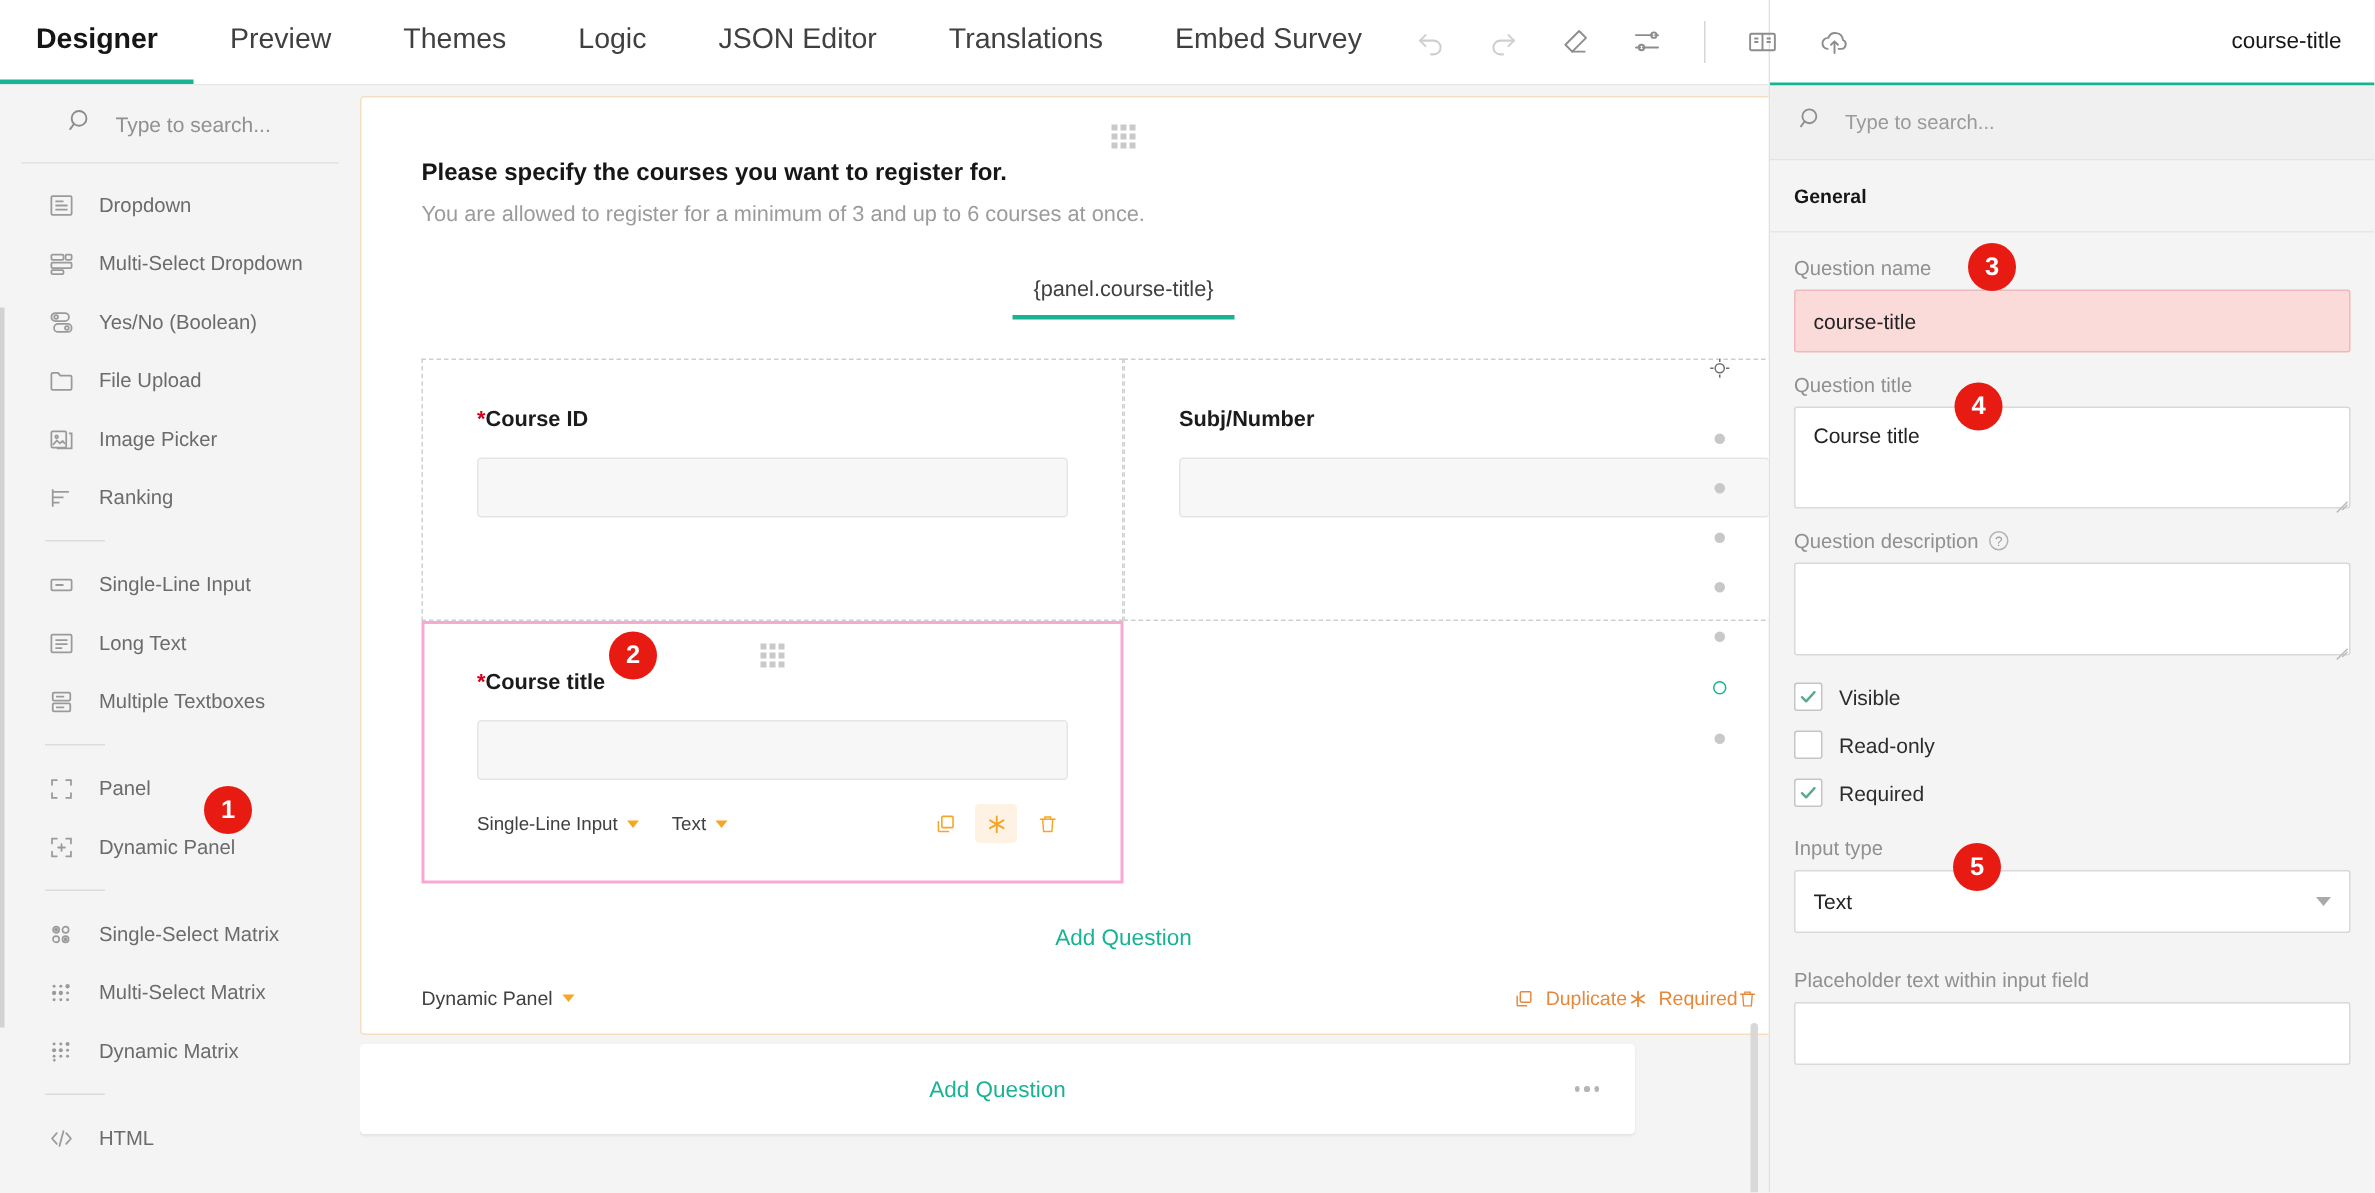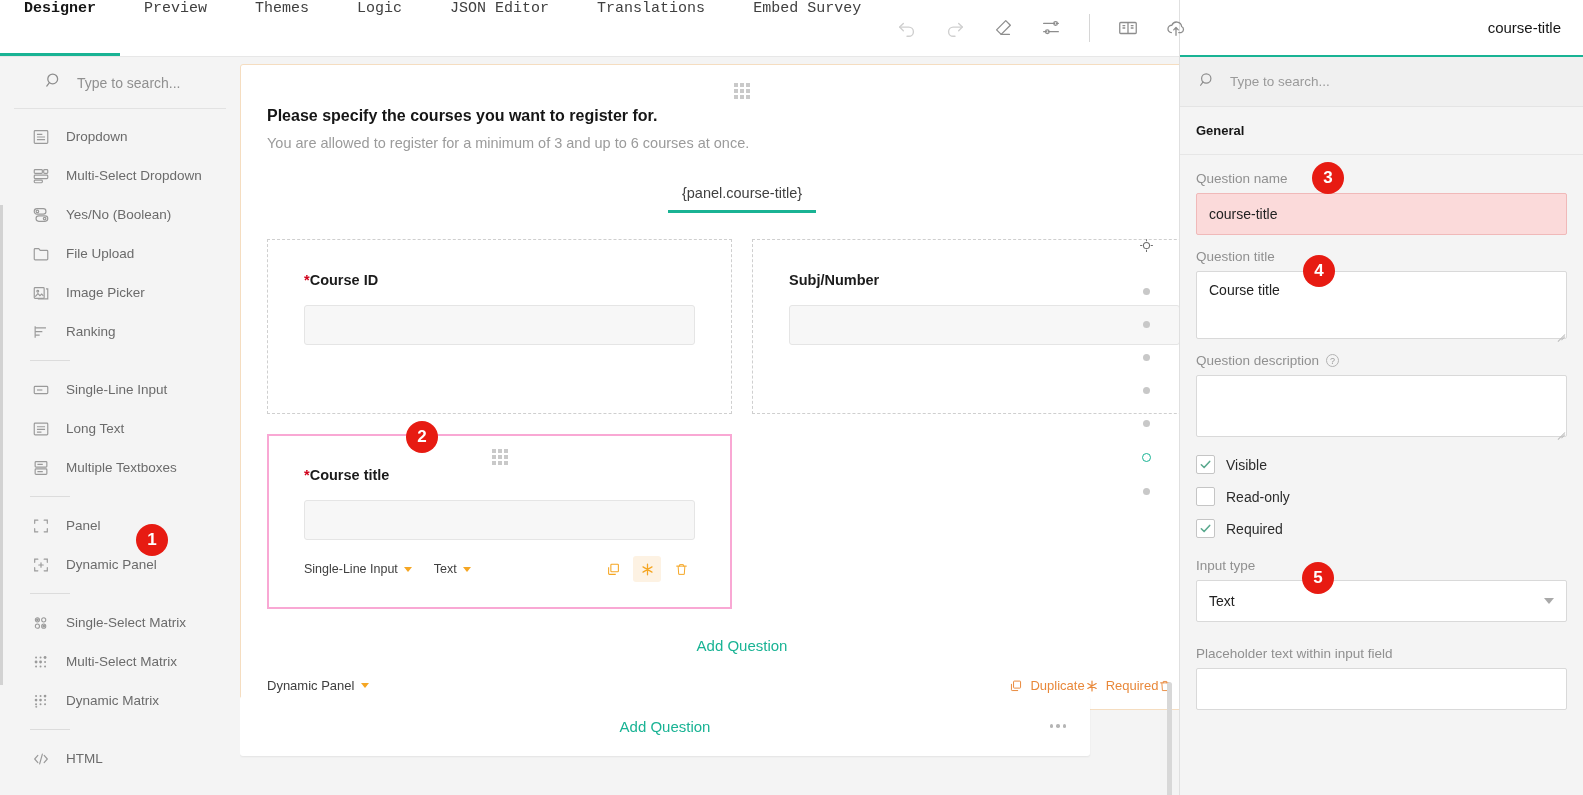--- a/index.html
+++ b/index.html
@@ -13,23 +13,23 @@
   
   .left-wrap { width: 1179px; height: 795px; display: flex; flex-direction: column; background:#f4f4f4; }
 
   
   .tabbar {
     height: 57px; background: #fff; display: flex; align-items: stretch;
     border-bottom: 1px solid #e7e7e7; position: relative; flex: 0 0 57px;
   }
   .tabs { display: flex; align-items: stretch; }
   .tab {
-    display: flex; padding: 0 24px;
-    font-size: 15px; color: #404040; cursor: pointer;
-    border-bottom: 3px solid transparent; position: relative; white-space: nowrap; font-family: Liberation Mono, monospace;
+    display: flex; align-items: center; padding: 0 24px;
+    font-size: 19px; color: #404040; cursor: pointer;
+    border-bottom: 3px solid transparent; position: relative; white-space: nowrap;
   }
   .tab.active { color: #161616; font-weight: bold; border-bottom-color: #19b394; }
   .toolbar-icons { display: flex; align-items: center; margin-left: auto; padding-right: 14px; gap: 4px; }
   .tbtn {
     width: 44px; height: 44px; display: flex; align-items: center; justify-content: center;
     cursor: pointer; border-radius: 3px;
   }
   .tbtn svg { display: block; }
   .tdiv { width: 1px; height: 28px; background: #d6d6d6; margin: 0 12px; }
 
@@ -56,35 +56,35 @@
   .tb-scroll {
     position: absolute; left: 0; top: 148px; width: 3px; height: 480px; background: #d2d2d2;
   }
 
   
   .canvas { flex: 1; position: relative; background: #f4f4f4; overflow: hidden; }
 
   .survey-page {
     position: absolute; left: 0px; top: 7px; width: 1014px;
     background: #fff; border: 1px solid #f5ddc0; border-radius: 3px;
-    padding: 18px 36px 16px 26px;
+    padding: 18px 36px 16px 40px;
   }
   .page-drag { display:flex; justify-content:center; margin-bottom: 8px; }
   .dots9 { display: grid; grid-template-columns: repeat(3, 4px); gap: 2px; }
   .dots9 i { width: 4px; height: 4px; background: #c9c9c9; display: block; }
   .page-title { font-size: 16px; font-weight: bold; color: #161616; }
   .page-desc { font-size: 14.5px; color: #9b9b9b; margin-top: 10px; }
 
   .panel-tab-row { display:flex; justify-content:center; margin-top: 30px; }
   .panel-tab {
     font-size: 14.5px; color: #404040; padding: 4px 14px 9px 14px;
     border-bottom: 3px solid #19b394; cursor: pointer;
   }
 
-  .cells { margin-top: 26px; display: grid; grid-template-columns: 1fr 1fr; gap: 20px; }
+  .cells { margin-top: 26px; display: grid; grid-template-columns: 1fr 1fr; }
   .cell {
     border: 1px dashed #cfcfcf; padding: 32px 36px 40px 36px; min-height: 175px;
     position: relative; background: #fff;
   }
   .cell.selected {
     border: 2px solid #f9a8d4; padding: 31px 35px 12px 35px; min-height: 175px; z-index: 2;
   }
   .cell-label { font-size: 14.5px; color: #1b1b1b; font-weight: 600; }
   .req-star { color: #d0021b; }
   .cell-input {

